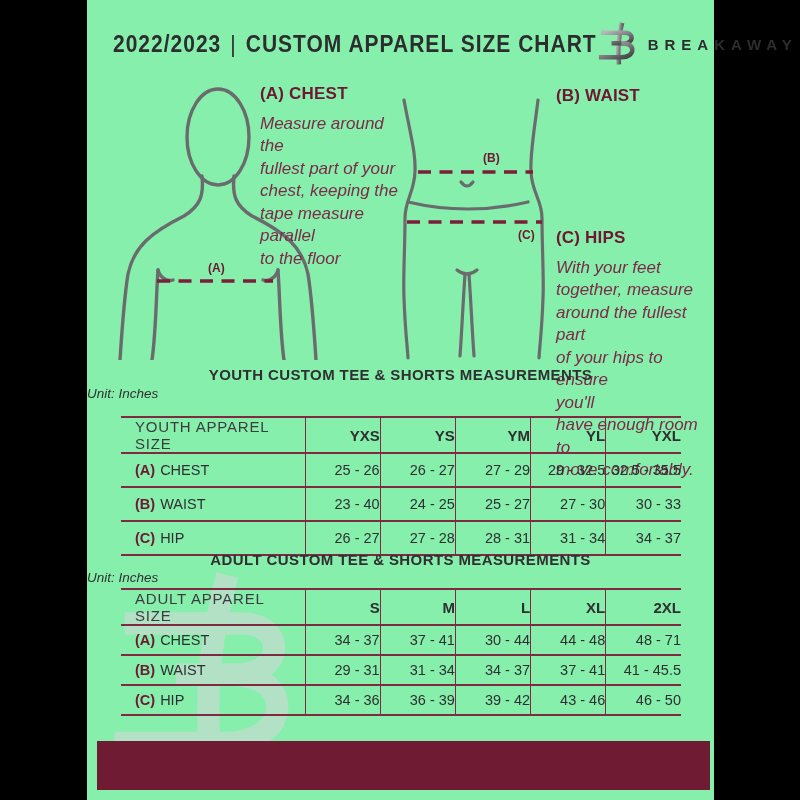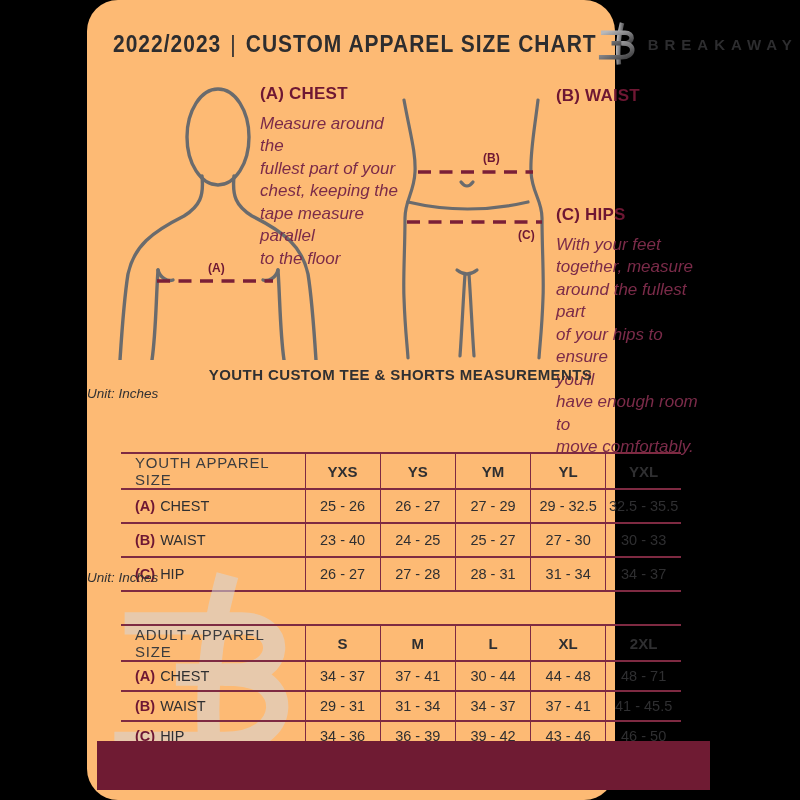--- a/index.html
+++ b/index.html
@@ -1,19 +1,19 @@
 <!DOCTYPE html>
 <html><head>
 <meta charset="utf-8">
 <style>
   html,body{margin:0;padding:0;background:#000;}
   body{width:800px;height:800px;position:relative;overflow:hidden;
        font-family:"Liberation Sans",sans-serif;}
-  .page{position:absolute;left:87px;top:0;width:528px;height:800px;
-        background:#fdba74;border-radius:31px;}
+  .page{position:absolute;left:87px;top:0;width:627px;height:800px;
+        background:#86efac;}
   
   .doc-header{position:absolute;top:22px;left:26px;width:577px;height:44px;
               display:flex;align-items:center;justify-content:space-between;}
   .doc-title{font-size:21px;font-weight:700;letter-spacing:1px;color:#2d2d2f;
              white-space:nowrap;transform:scaleY(1.12);transform-origin:left center;}
   .doc-title .divider{font-weight:400;color:#2d2d2f;padding:0 9px;}
   .brand{display:flex;align-items:center;gap:9px;}
   .brand-name{font-size:15px;font-weight:700;letter-spacing:6px;color:#2d2d2f;}
   
   .guide-block{position:absolute;width:152px;}
@@ -21,23 +21,23 @@
                  letter-spacing:.2px;}
   .guide-body{font-size:17px;font-style:italic;color:#7b2b49;line-height:1.32;
               white-space:pre-line;}
   
   .section-title{position:absolute;left:0;width:627px;text-align:center;
                  font-size:15px;font-weight:700;color:#303032;letter-spacing:.4px;}
   .section-unit{position:absolute;left:0;width:627px;
                 font-size:13.5px;font-style:italic;color:#303032;}
   
   table.size-table{position:absolute;left:34px;width:560px;border-collapse:collapse;
-                   table-layout:fixed;margin-top:36px;}
+                   table-layout:fixed;}
   table.size-table td{border-top:2px solid #7e2a42;border-bottom:2px solid #7e2a42;
-                      font-size:14.5px;color:#2f2f31;text-align:center;
+                      font-size:14.5px;color:#2f2f31;text-align:right;
                       vertical-align:middle;padding:0;}
   table.size-table td + td{border-left:1.5px solid #7e2a42;}
   table.size-table td.lbl{text-align:left;padding-left:14px;}
   table.size-table tr.head td.lbl{font-size:15px;letter-spacing:.8px;color:#3c3c3e;}
   table.size-table tr.head td.sz{font-weight:700;font-size:15px;}
   table.size-table .pre{font-weight:700;color:#6e1733;margin-right:5px;}
   #youth-table tr{height:34px;} #youth-table tr.head{height:32px;}
   #adult-table tr{height:30px;} #adult-table tr.head{height:32px;}
   
   .fig{position:absolute;}
@@ -108,21 +108,21 @@
     <div class="guide-heading">(A) CHEST</div>
     <div class="guide-body">Measure around the
 fullest part of your
 chest, keeping the
 tape measure parallel
 to the floor</div>
   </div>
   <div class="guide-block" style="left:469px;top:86px;">
     <div class="guide-heading">(B) WAIST</div>
   </div>
-  <div class="guide-block" style="left:469px;top:205px;">
+  <div class="guide-block" style="left:469px;top:228px;">
     <div class="guide-heading">(C) HIPS</div>
     <div class="guide-body">With your feet
 together, measure
 around the fullest part
 of your hips to ensure
 you'll
 have enough room to
 move comfortably.</div>
   </div>
 
@@ -174,20 +174,21 @@
     </table>
 
   <svg class="watermark" width="205" height="220" viewBox="0 0 60 64">
     <g fill="none" stroke="#d6d7db" stroke-width="6.5" stroke-linecap="square">
       <path d="M35 5 C31 20 29 36 31 58"></path>
       <path d="M9 16 L40 16 C53 16 53 31 38 31 L24 31"></path>
       <path d="M38 31 C55 31 55 51 35 51 L6 51"></path>
     </g>
   </svg>
 
+  <div class="section-title" style="top:551px;">ADULT CUSTOM TEE &amp; SHORTS MEASUREMENTS</div>
   <div class="section-unit" style="top:570px;">Unit: Inches</div>
   <table class="size-table" id="adult-table" style="top:588px;">
     <colgroup>
         <col style="width:184px">
         <col>
         <col>
         <col>
         <col>
         <col>
       </colgroup>

